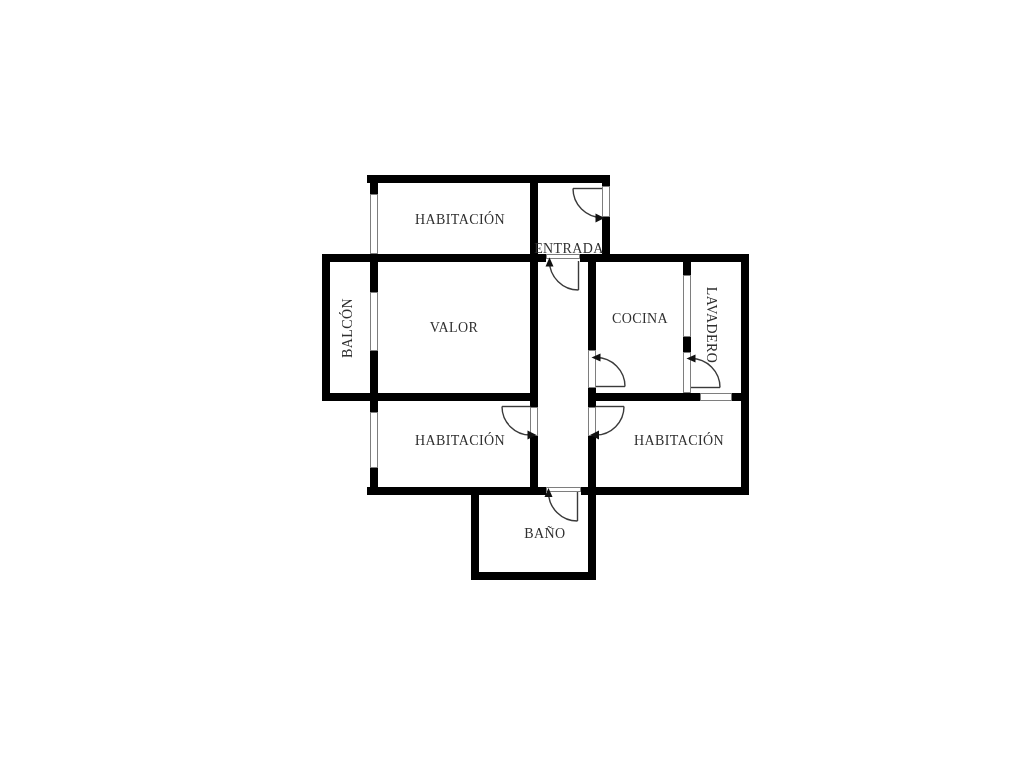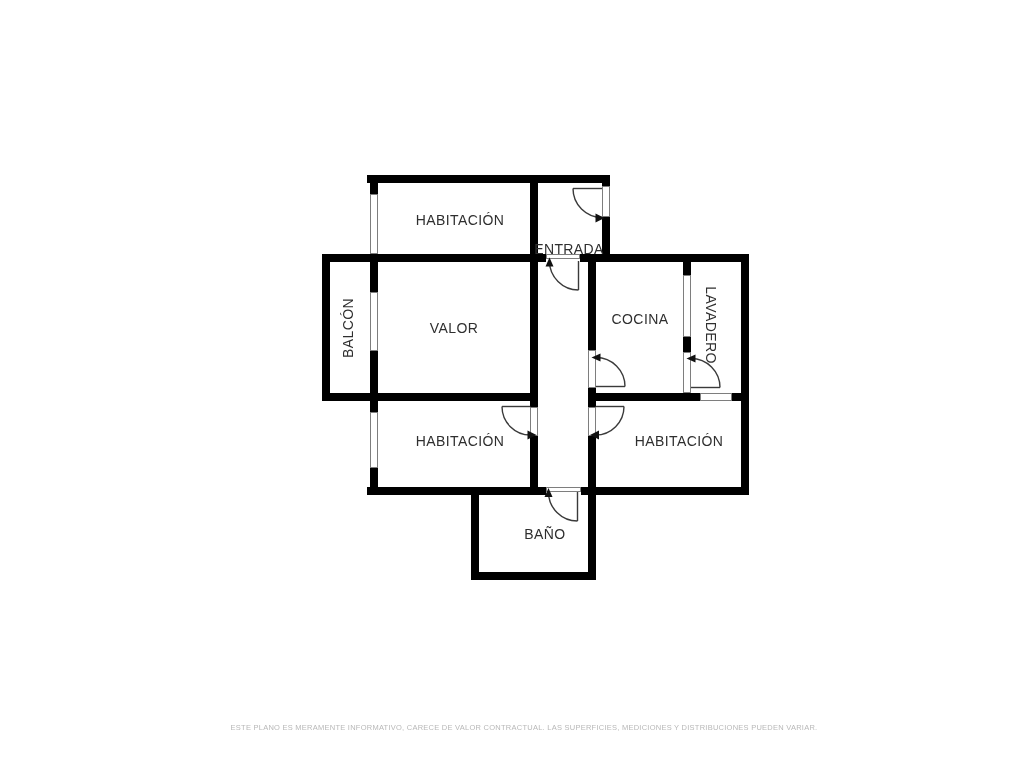--- a/index.html
+++ b/index.html
@@ -1,17 +1,17 @@
 <!DOCTYPE html>
 <html><head>
 <meta charset="utf-8">
 <style>
   html,body{margin:0;padding:0;background:#ffffff;}
   .screen{position:relative;width:1024px;height:732px;background:#ffffff;overflow:hidden;
-          font-family:Liberation Sans, sans-serif;}
+          font-family:Liberation Serif, serif;}
   .wall{position:absolute;background:#000000;}
   .opening{position:absolute;background:#ffffff;border:1px solid #7e7e7e;box-sizing:border-box;}
   .room-label{position:absolute;font-size:14px;line-height:1;color:#2f2f2f;letter-spacing:0.4px;
               white-space:nowrap;transform:translate(-50%,-50%);}
   .room-label.v-ccw{transform:translate(-50%,-50%) rotate(-90deg);}
   .room-label.v-cw{transform:translate(-50%,-50%) rotate(90deg);}
   .overlay{position:absolute;left:0;top:0;pointer-events:none;}
   .leaf{stroke:#3a3a3a;stroke-width:1.4;fill:none;}
   .arc{stroke:#3a3a3a;stroke-width:1.4;fill:none;}
   .arrow{fill:#111111;stroke:none;}
@@ -98,15 +98,14 @@
   <div class="room-label" style="left:460px;top:220px;">HABITACIÓN</div>
   <div class="room-label" style="left:569px;top:249px;">ENTRADA</div>
   <div class="room-label v-ccw" style="left:348px;top:328px;">BALCÓN</div>
   <div class="room-label" style="left:454px;top:328px;">VALOR</div>
   <div class="room-label" style="left:640px;top:319px;">COCINA</div>
   <div class="room-label v-cw" style="left:711px;top:325px;">LAVADERO</div>
   <div class="room-label" style="left:460px;top:441px;">HABITACIÓN</div>
   <div class="room-label" style="left:679px;top:441px;">HABITACIÓN</div>
   <div class="room-label" style="left:545px;top:534px;">BAÑO</div>
 
-  <div class="disclaimer">ESTE PLANO ES MERAMENTE INFORMATIVO, CARECE DE VALOR CONTRACTUAL. LAS SUPERFICIES, MEDICIONES Y DISTRIBUCIONES PUEDEN VARIAR.</div>
 
 </div>
 
 </body></html>

